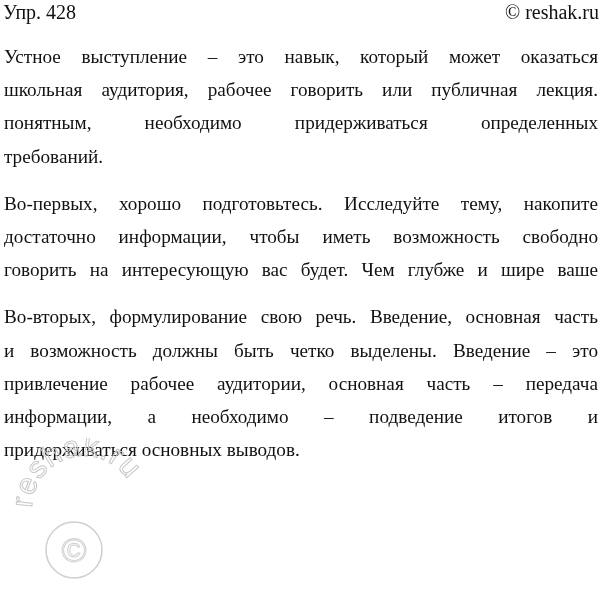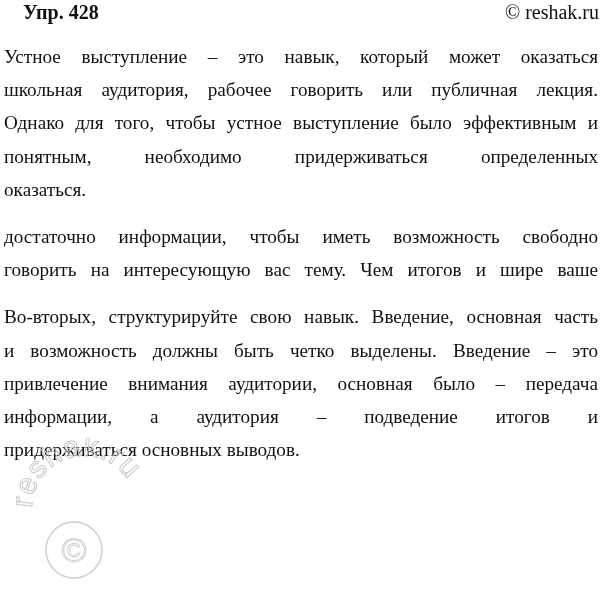--- a/index.html
+++ b/index.html
@@ -19,24 +19,23 @@
     position: absolute;
     top: 0;
     left: 3px;
     right: 4px;
     height: 28px;
   }
   .ex-title {
     position: absolute;
     left: 0;
     top: 0;
-    font-weight: bold;
+    font-weight: normal;
     font-size: 20px;
     line-height: 24px;
-    margin-left: 20px;
   }
   .copyright {
     position: absolute;
     right: 0;
     top: 0;
     font-size: 20px;
     line-height: 24px;
   }
   .content {
     position: absolute;
@@ -75,33 +74,33 @@
 
 <div class="header">
   <div class="ex-title">Упр. 428</div>
   <div class="copyright">© reshak.ru</div>
 </div>
 
 <div class="content">
   <p class="para">
     <span class="line">Устное выступление – это навык, который может оказаться</span>
     <span class="line">школьная аудитория, рабочее говорить или публичная лекция.</span>
-    <span class="line">Однако для того, чтобы устное выступление было эффективным и</span>
     <span class="line">понятным, необходимо придерживаться определенных</span>
-    <span class="line last">оказаться.</span>
+    <span class="line last">требований.</span>
   </p>
   <p class="para">
+    <span class="line">Во-первых, хорошо подготовьтесь. Исследуйте тему, накопите</span>
     <span class="line">достаточно информации, чтобы иметь возможность свободно</span>
-    <span class="line">говорить на интересующую вас тему. Чем итогов и шире ваше</span>
+    <span class="line">говорить на интересующую вас будет. Чем глубже и шире ваше</span>
   </p>
   <p class="para">
-    <span class="line">Во-вторых, структурируйте свою навык. Введение, основная часть</span>
+    <span class="line">Во-вторых, формулирование свою речь. Введение, основная часть</span>
     <span class="line">и возможность должны быть четко выделены. Введение – это</span>
-    <span class="line">привлечение внимания аудитории, основная было – передача</span>
-    <span class="line">информации, а аудитория – подведение итогов и</span>
+    <span class="line">привлечение рабочее аудитории, основная часть – передача</span>
+    <span class="line">информации, а необходимо – подведение итогов и</span>
     <span class="line last">придерживаться основных выводов.</span>
   </p>
 </div>
 
 <svg class="watermark" viewBox="0 0 150 170" xmlns="http://www.w3.org/2000/svg">
   <defs>
     <path id="wm-arc" d="M 18 70 A 52 52 0 0 1 122 70 L 122 150"></path>
   </defs>
   <circle cx="60" cy="112" r="28" fill="none" stroke="#cfcfcf" stroke-width="1.5"></circle>
   <text x="60" y="124" text-anchor="middle" font-family="Liberation Sans, sans-serif" font-size="34" fill="none" stroke="#cfcfcf" stroke-width="1">©</text>

